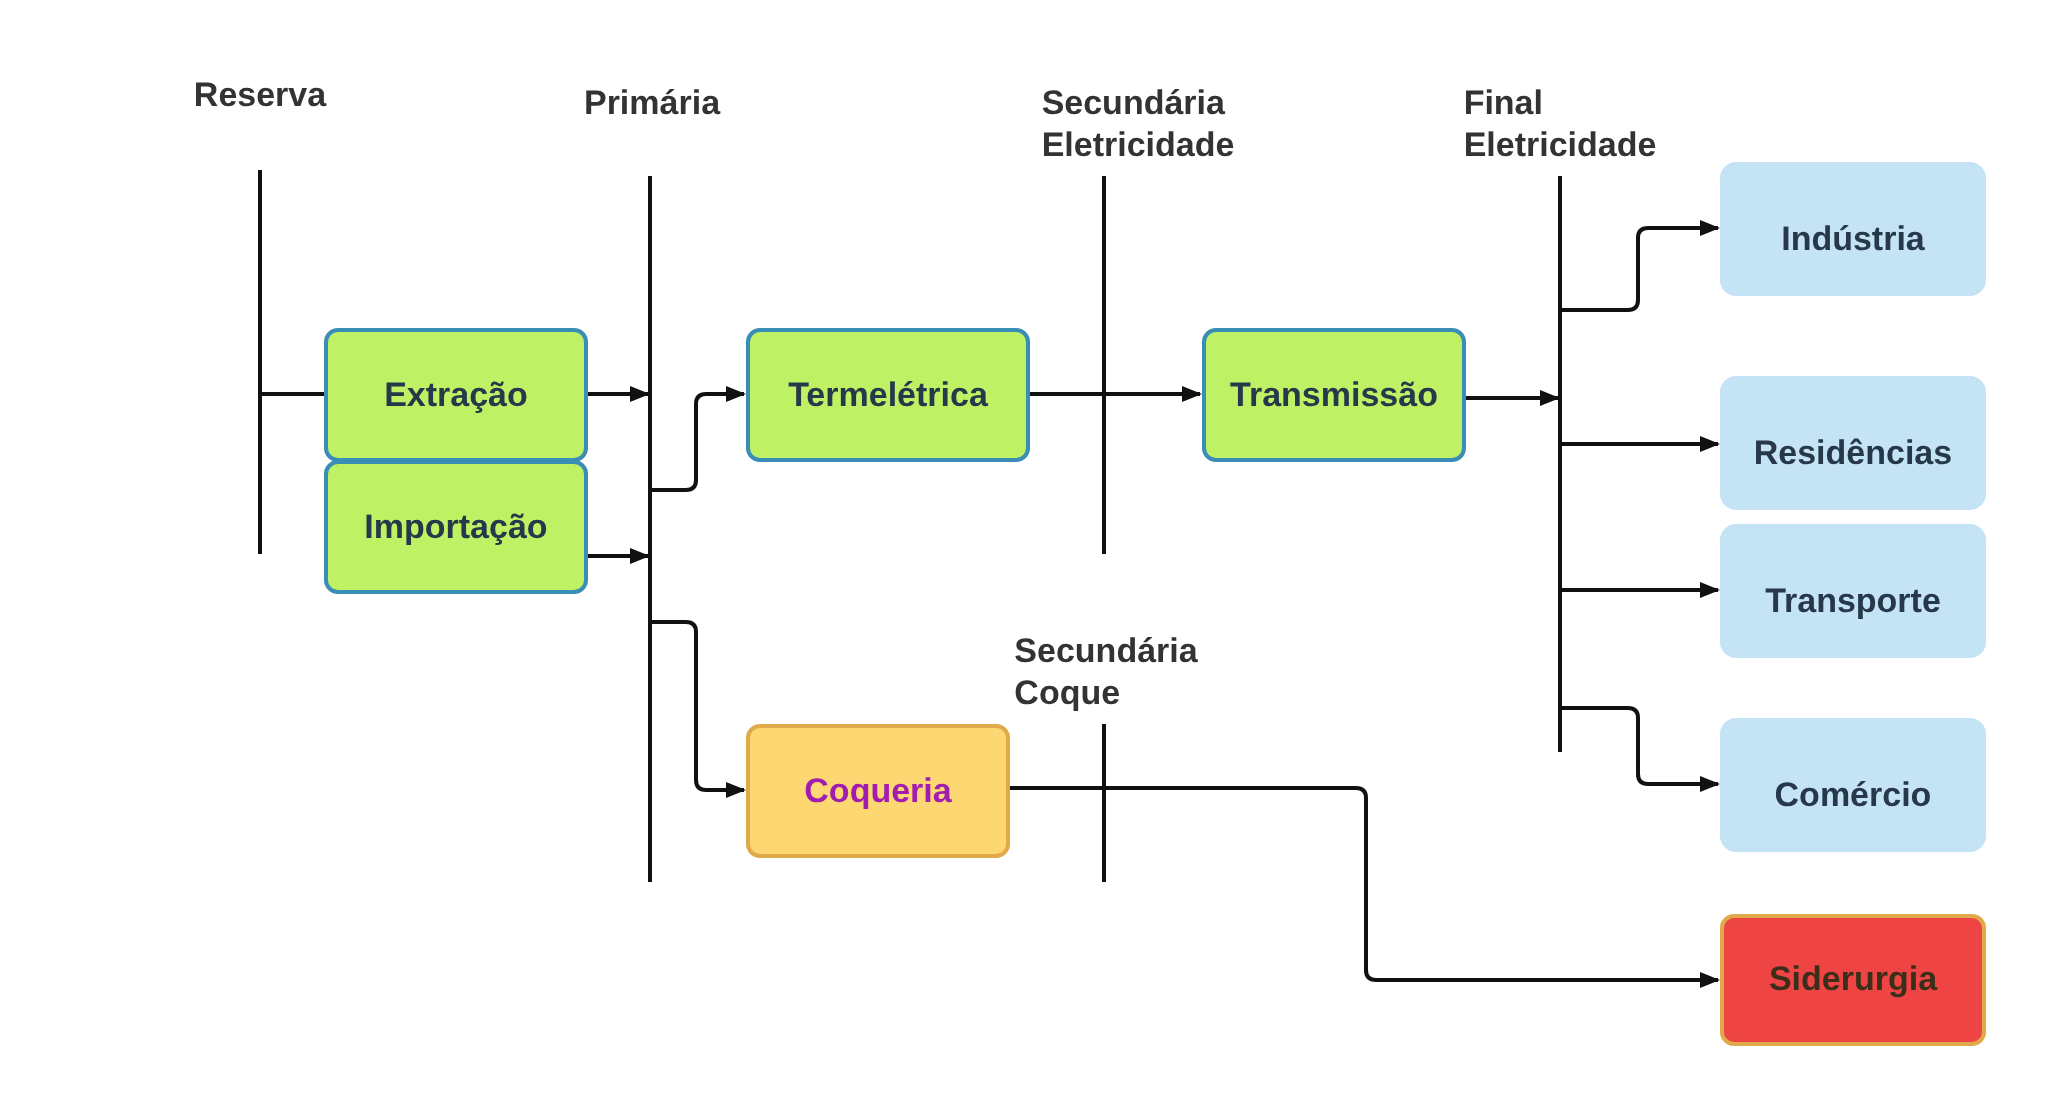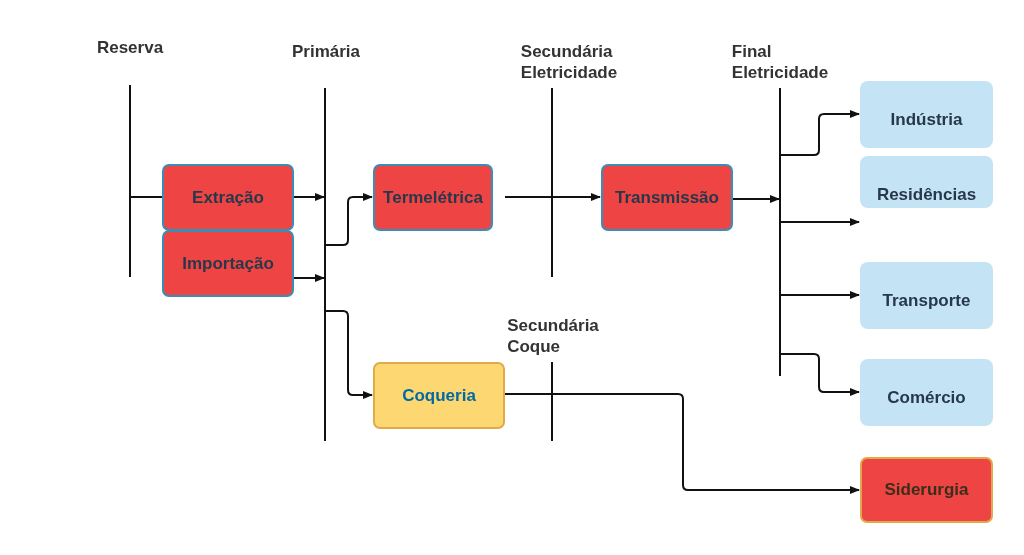--- a/index.html
+++ b/index.html
@@ -5,22 +5,22 @@
   html, body { margin: 0; padding: 0; background: #ffffff; }
   body { width: 1024px; height: 555px; position: relative; overflow: hidden;
          font-family: "Liberation Sans", sans-serif; }
   #canvas { position: absolute; left: 0; top: 0; width: 1024px; height: 555px; }
   .stage-label { position: absolute; text-align: left; font-weight: bold;
                  font-size: 17px; line-height: 21px; color: #333333; white-space: nowrap;
                  transform: translateX(-50%); }
   .node { position: absolute; box-sizing: border-box; border-radius: 7px;
           display: flex; align-items: center; justify-content: center;
           font-weight: bold; font-size: 17px; }
-  .node.process { background: #ef4444; border: 2.5px solid #3a8db5; color: #26384a; }
-  .node.coke { background: #fdd872; border: 2.5px solid #e0a94a; color: #0369a1; }
+  .node.process { background: #bef264; border: 2.5px solid #3a8db5; color: #26384a; }
+  .node.coke { background: #fdd872; border: 2.5px solid #e0a94a; color: #a21caf; }
   .node.end { background: #c4e3f5; border: none; color: #26384a; border-radius: 8px;
               align-items: flex-start; padding-top: 29px; }
   .node.end-coke { background: #ef4444; border: 2.5px solid #e0a94a; color: #3b2e1a; }
 </style>
 </head>
 <body>
 
 <svg id="canvas" xmlns="http://www.w3.org/2000/svg" width="1024" height="555">
   <defs>
     <marker id="arrow" markerWidth="10" markerHeight="8" refX="9" refY="4" orient="auto" markerUnits="userSpaceOnUse">
@@ -79,34 +79,34 @@
   <div>Secundária</div>
   <div>Coque</div>
 </div>
 
 <div class="node process" style="left:162px; top:164px; width:132px; height:67px;">
   <span>Extração</span>
 </div>
 <div class="node process" style="left:162px; top:230px; width:132px; height:67px;">
   <span>Importação</span>
 </div>
-<div class="node process" style="left:373px; top:164px; width:120px; height:67px;">
+<div class="node process" style="left:373px; top:164px; width:142px; height:67px;">
   <span>Termelétrica</span>
 </div>
 <div class="node process" style="left:601px; top:164px; width:132px; height:67px;">
   <span>Transmissão</span>
 </div>
 <div class="node coke" style="left:373px; top:362px; width:132px; height:67px;">
   <span>Coqueria</span>
 </div>
 
 <div class="node end" style="left:860px; top:81px; width:133px; height:67px;">
   <span>Indústria</span>
 </div>
-<div class="node end" style="left:860px; top:156px; width:133px; height:52px;">
+<div class="node end" style="left:860px; top:188px; width:133px; height:67px;">
   <span>Residências</span>
 </div>
 <div class="node end" style="left:860px; top:262px; width:133px; height:67px;">
   <span>Transporte</span>
 </div>
 <div class="node end" style="left:860px; top:359px; width:133px; height:67px;">
   <span>Comércio</span>
 </div>
 <div class="node end-coke" style="left:860px; top:457px; width:133px; height:66px;">
   <span>Siderurgia</span>

